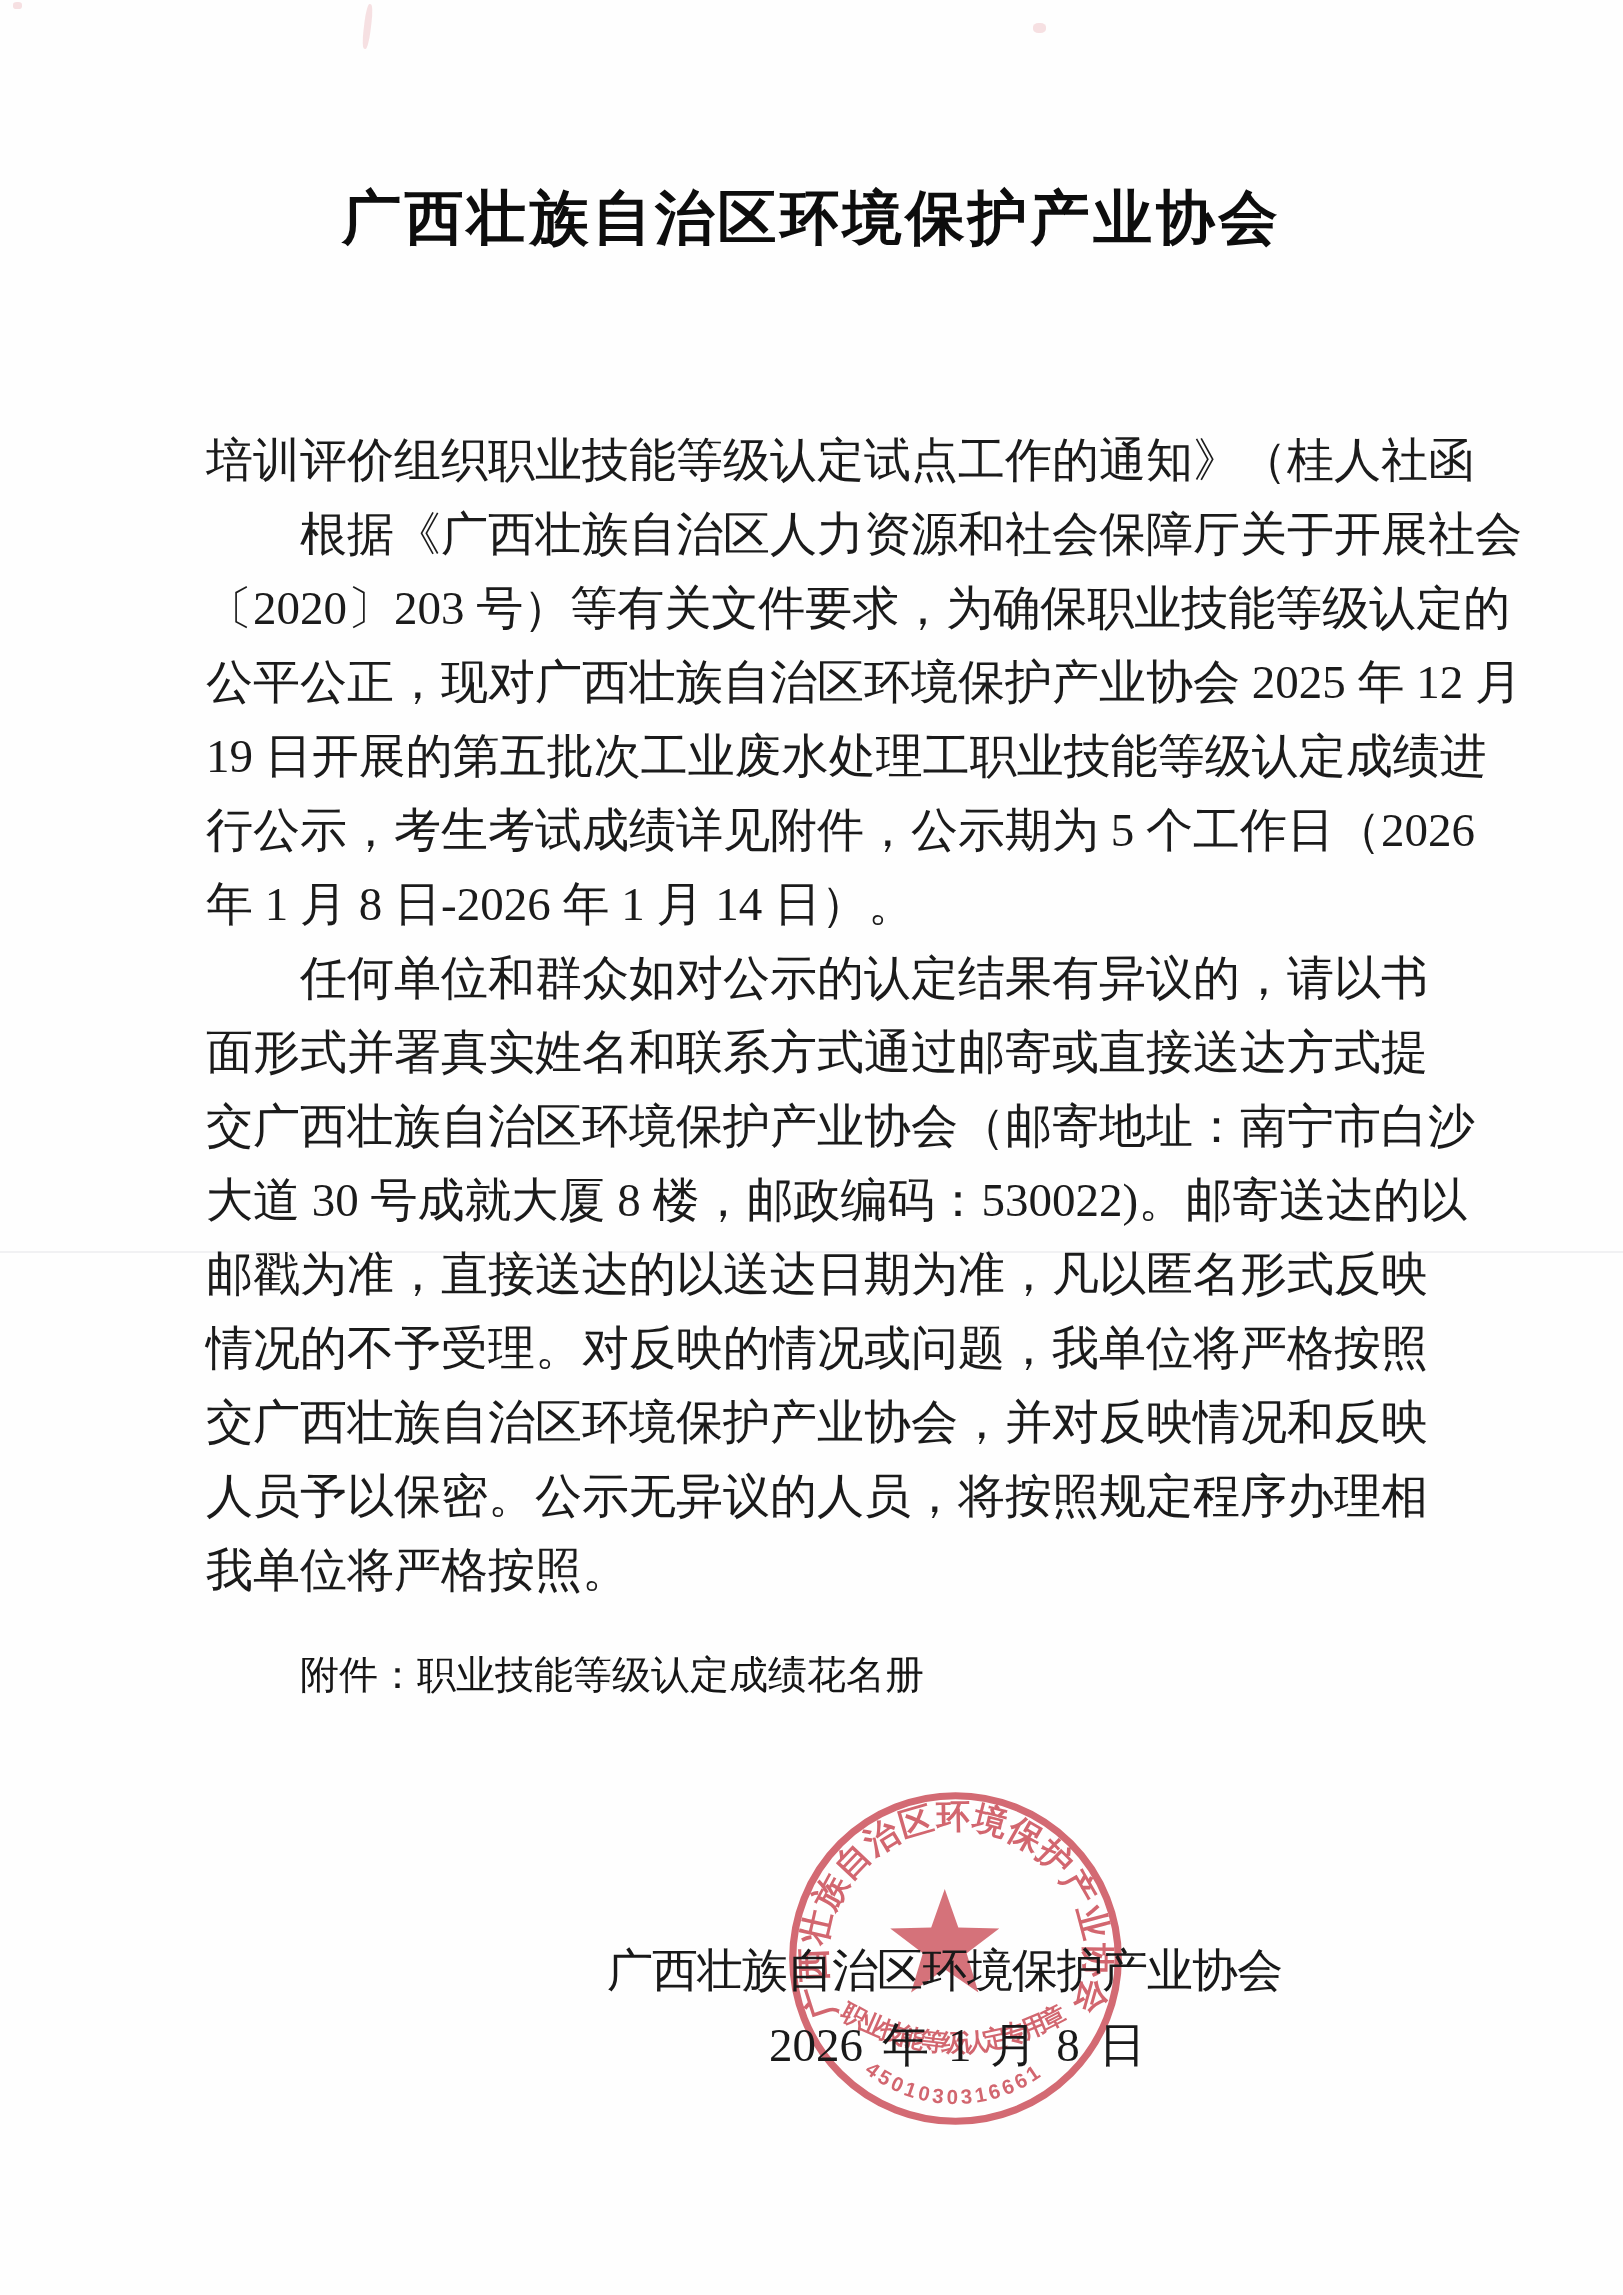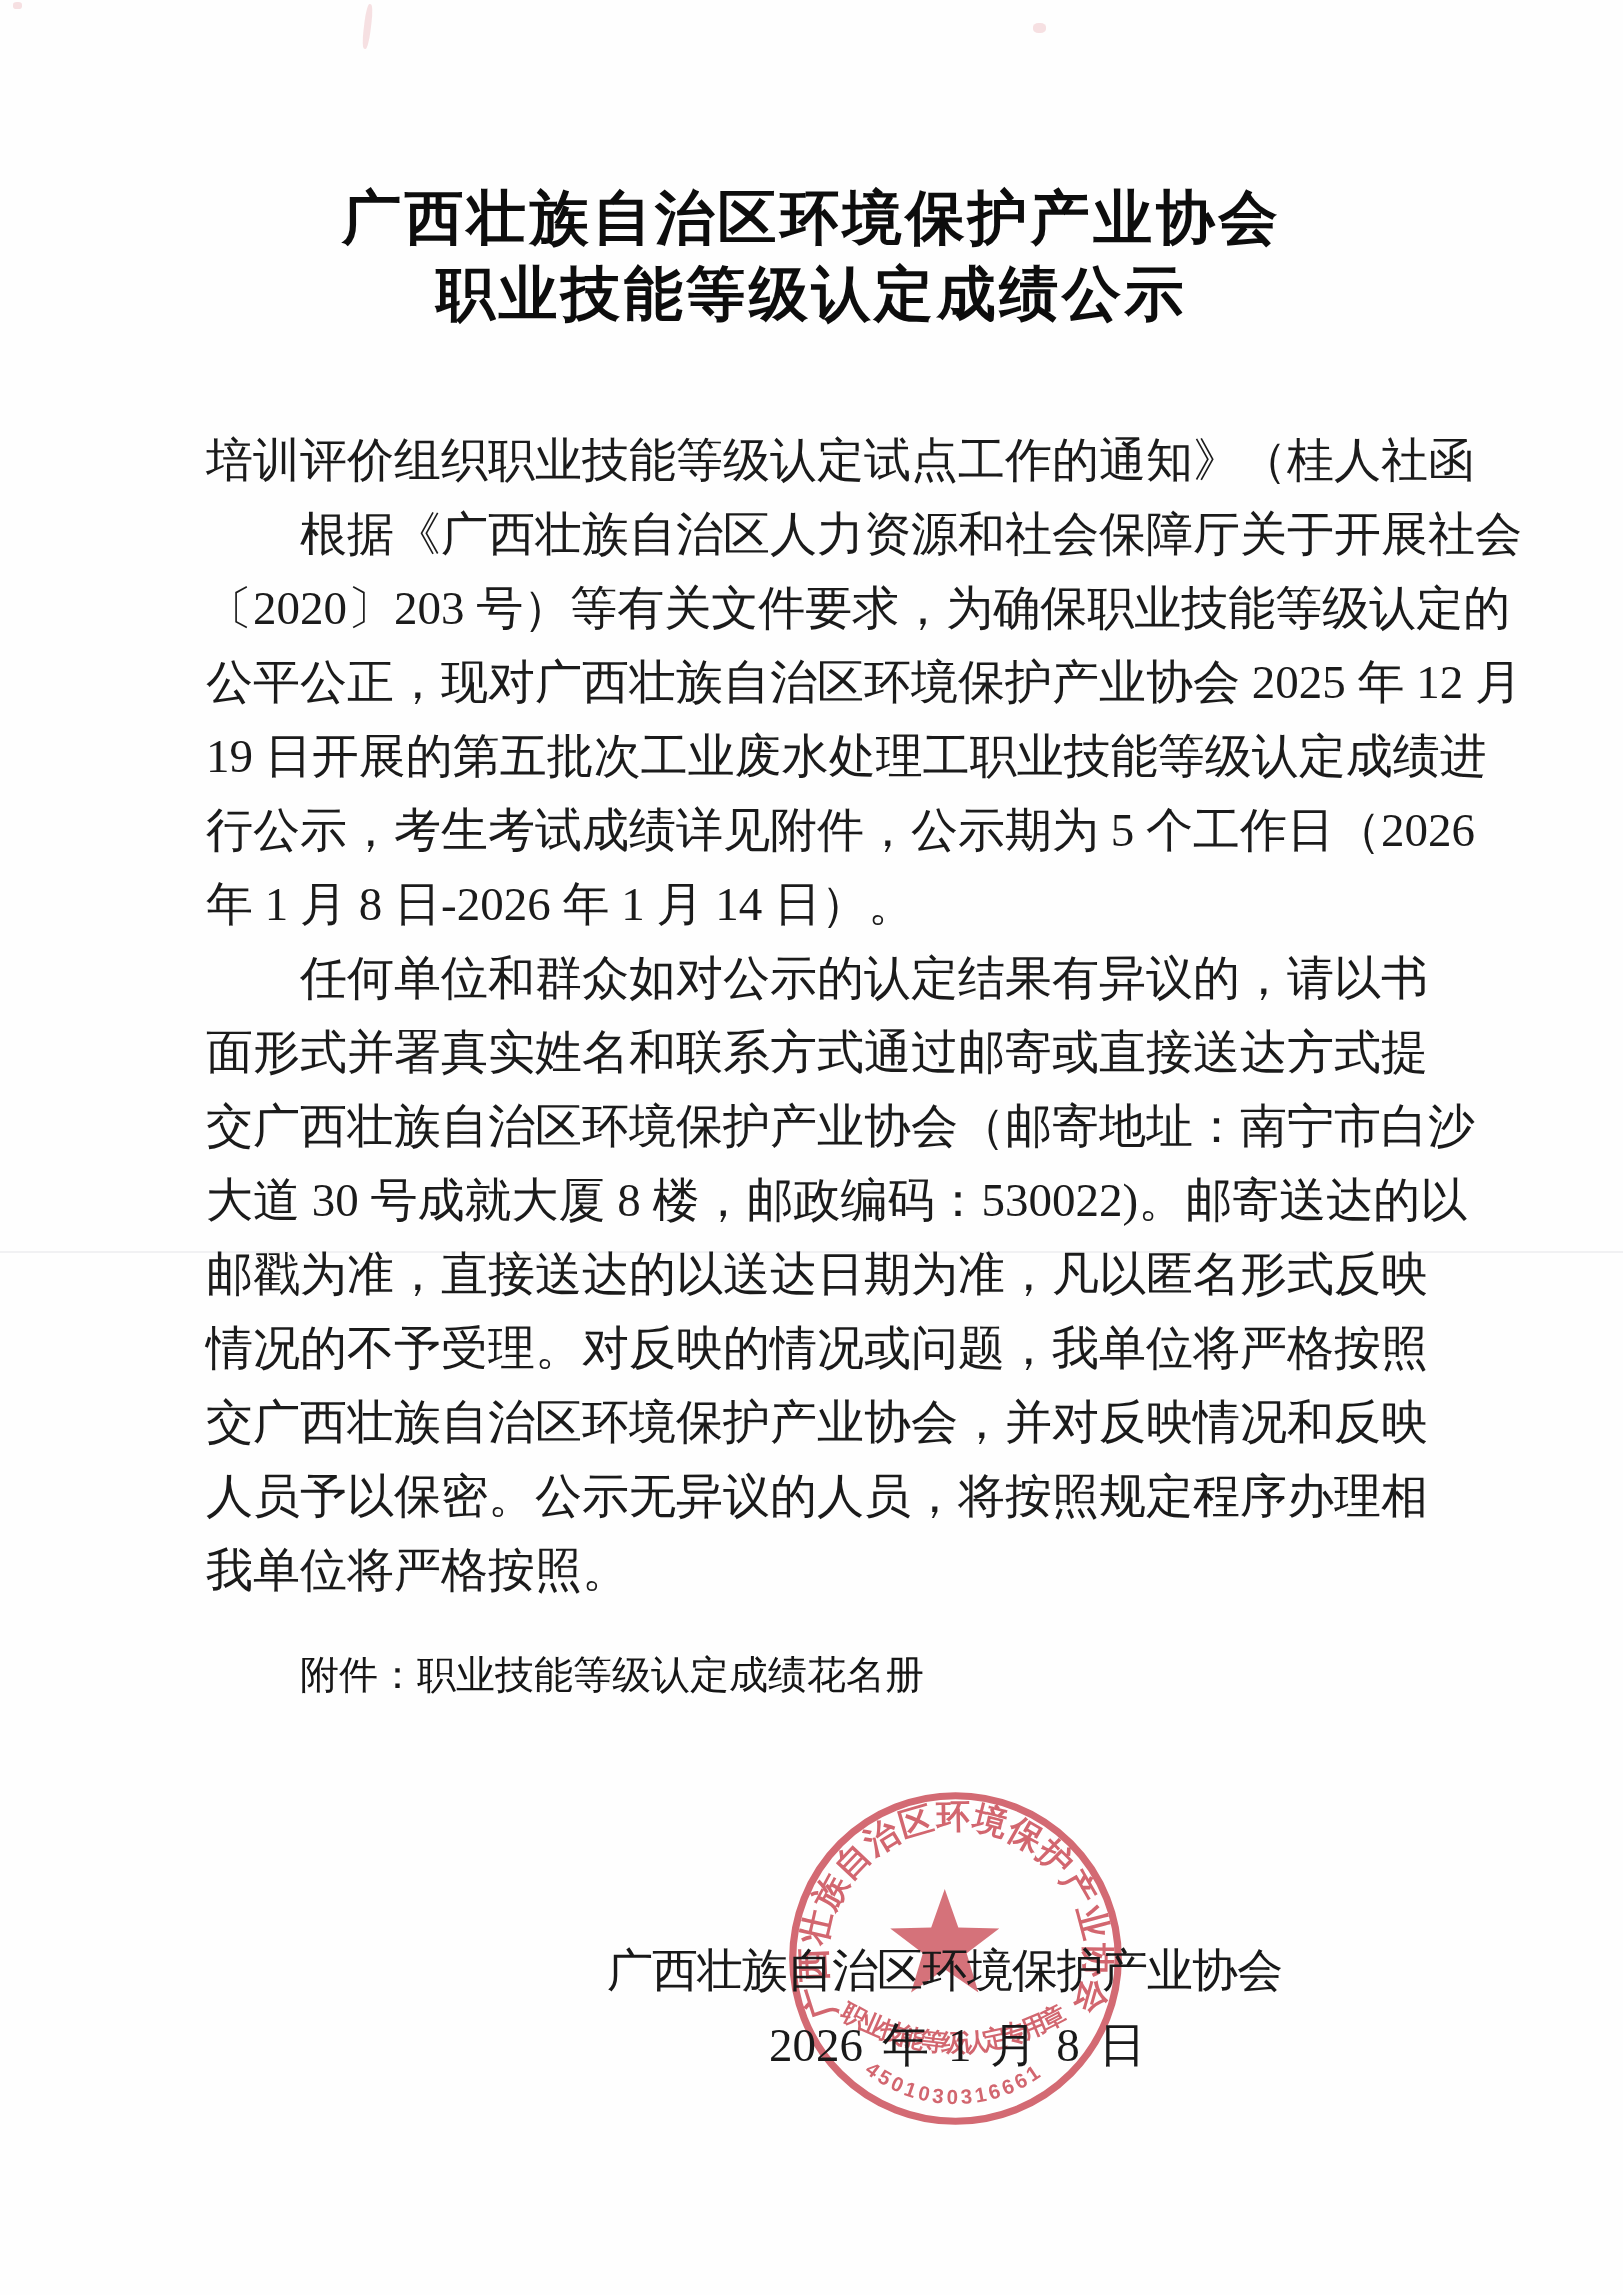--- a/index.html
+++ b/index.html
@@ -73,21 +73,20 @@
 
 <div class="page">
 
   <div class="scan-line"></div>
   <div class="scan-mark mark1"></div>
   <div class="scan-mark mark2"></div>
   <div class="scan-mark mark3"></div>
 
   <div class="title-block">
     <div>广西壮族自治区环境保护产业协会</div>
-    <div>职业技能等级认定成绩公示</div>
   </div>
 
   <div class="body-block">
     <div class="body-line">培训评价组织职业技能等级认定试点工作的通知》（桂人社函</div>
     <div class="body-line line-indent">根据《广西壮族自治区人力资源和社会保障厅关于开展社会</div>
     <div class="body-line">〔2020〕203 号）等有关文件要求，为确保职业技能等级认定的</div>
     <div class="body-line">公平公正，现对广西壮族自治区环境保护产业协会 2025 年 12 月</div>
     <div class="body-line">19 日开展的第五批次工业废水处理工职业技能等级认定成绩进</div>
     <div class="body-line">行公示，考生考试成绩详见附件，公示期为 5 个工作日（2026</div>
     <div class="body-line line-last">年 1 月 8 日-2026 年 1 月 14 日）。</div>

